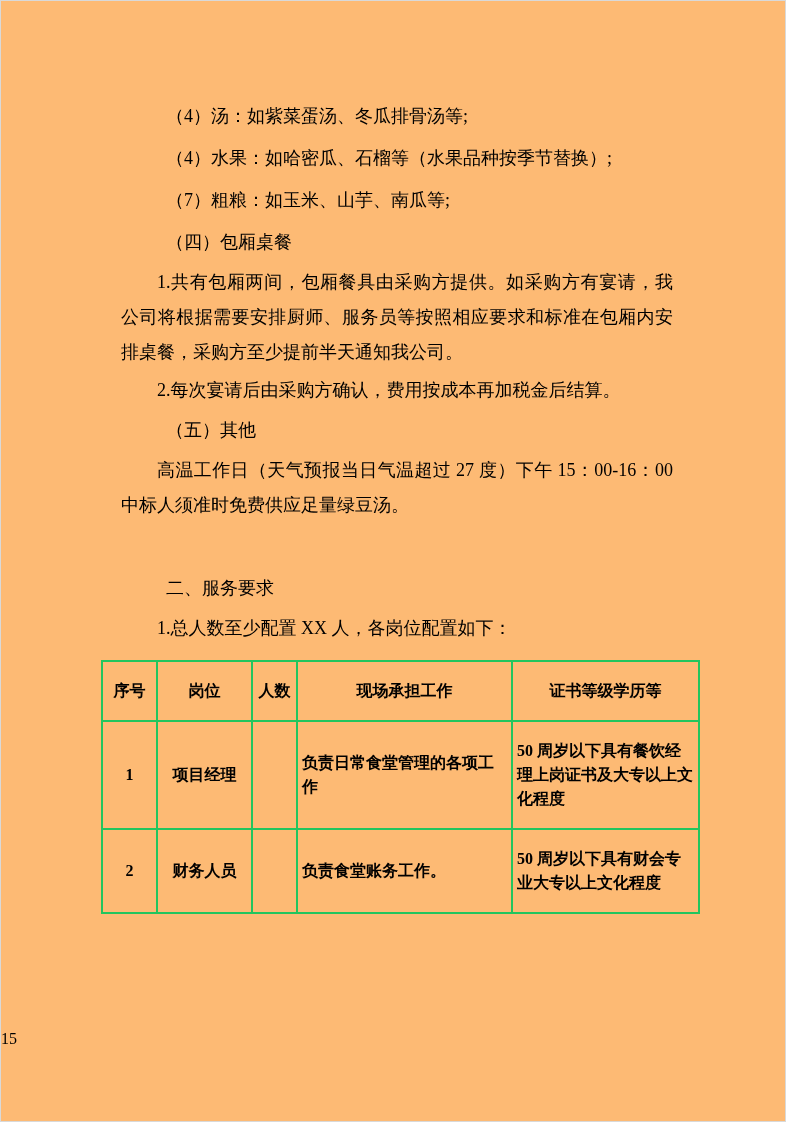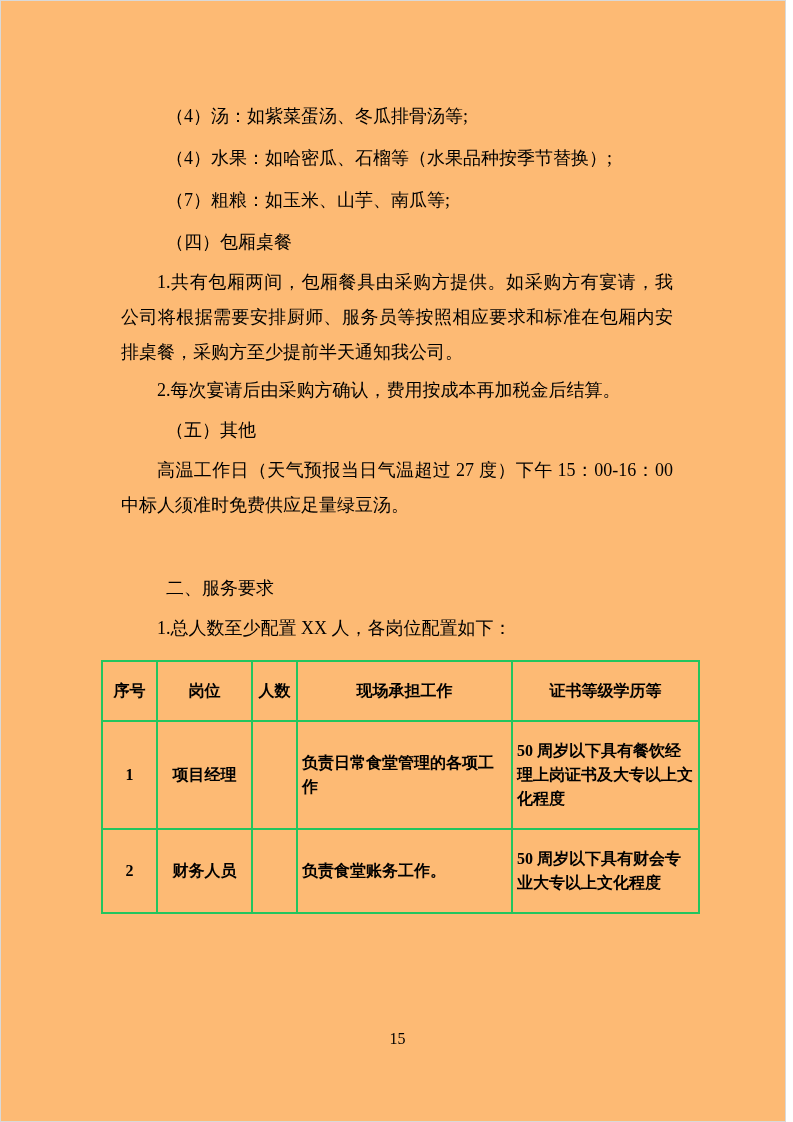--- a/index.html
+++ b/index.html
@@ -49,21 +49,21 @@
     vertical-align:middle;
     word-break:break-all;
   }
   .c-center{text-align:center;}
   .c-left{text-align:left;}
   .page-number{
     position:absolute;
     top:1028px;
     left:0;
     width:793px;
-    text-align:center;
+    text-align:left;
     font-size:16px;
     line-height:20px;
   }
 </style>
 </head>
 <body>
 
 <div class="page">
 
   <p class="li">（4）汤：如紫菜蛋汤、冬瓜排骨汤等;</p>

